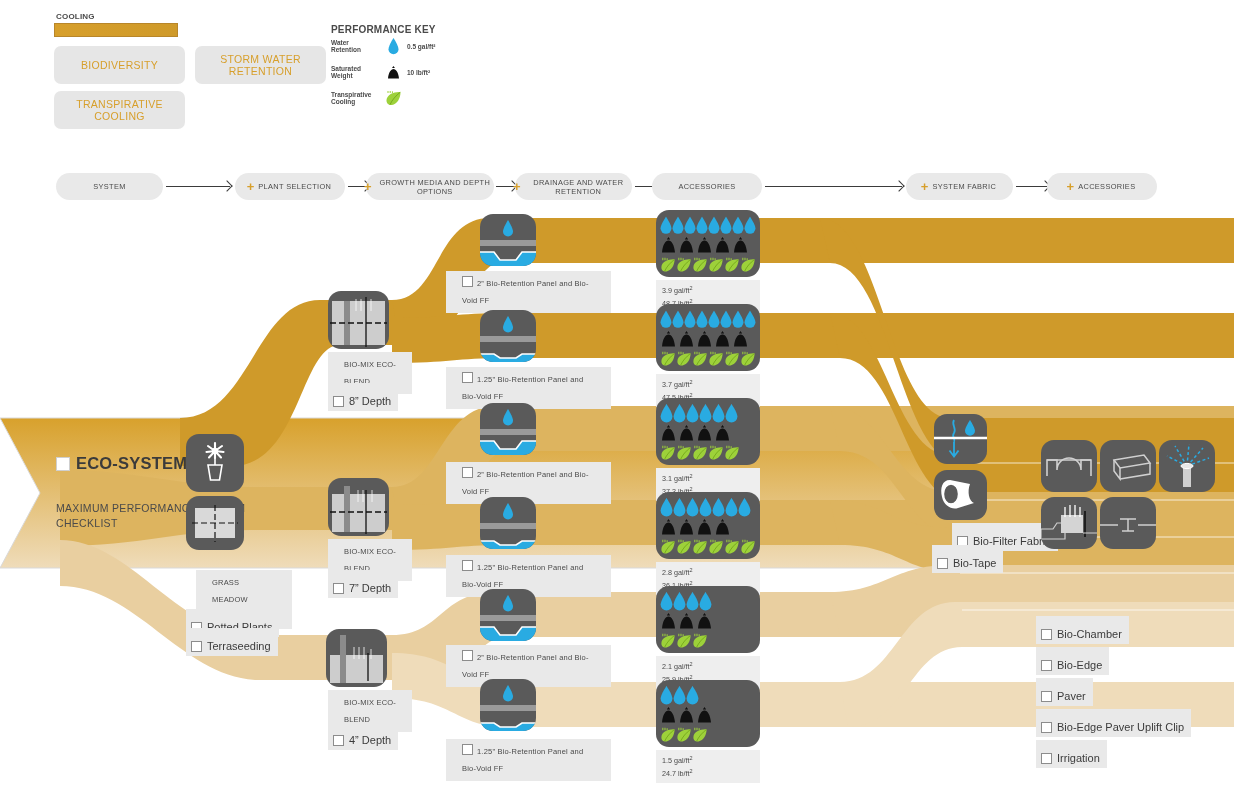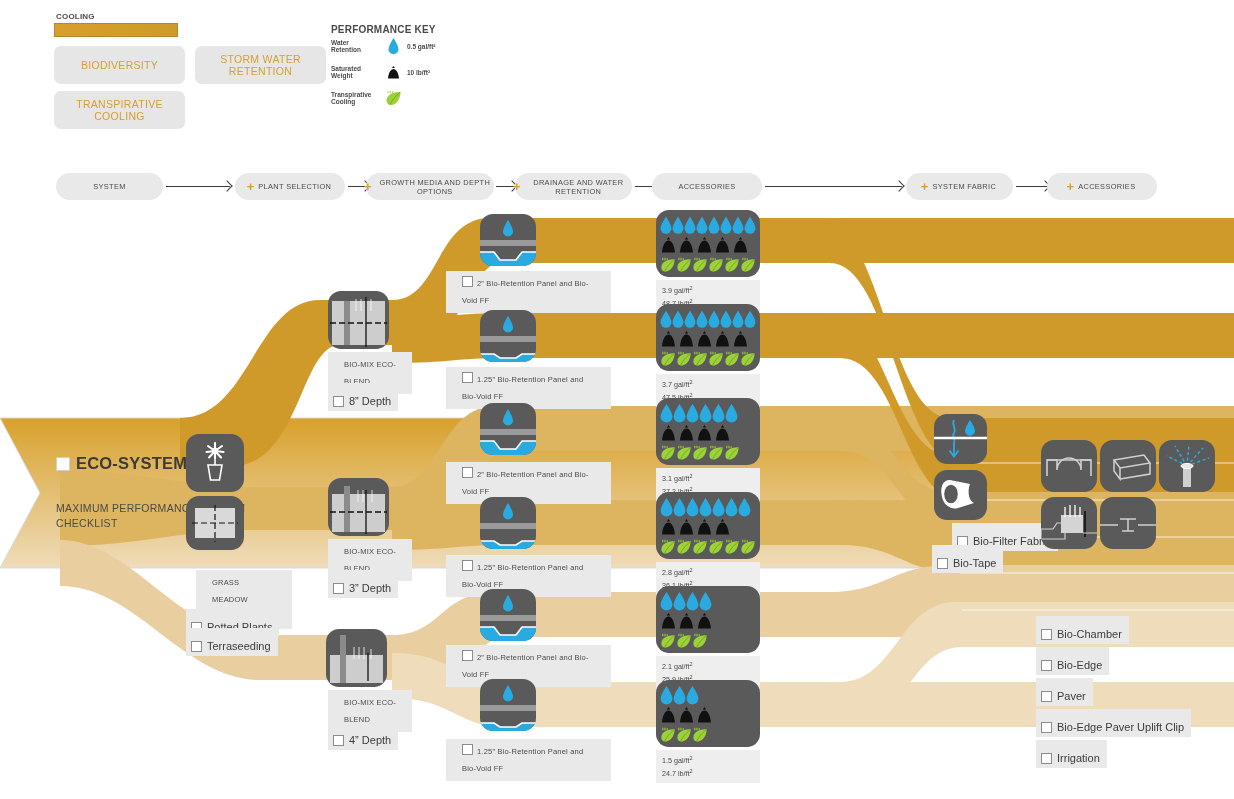--- a/index.html
+++ b/index.html
@@ -305,21 +305,21 @@
         <path d="M35 12 V24"></path>
         <path d="M44 12 V24"></path>
       </g>
   </svg>
 </div>
 <div class="cap" style="left:328px;top:539px;width:52px;">
   <span>BIO-MIX ECO-BLEND</span>
 </div>
 <div class="chk" style="left:328px;top:570px;">
   <span class="box"></span>
-  <span>3” Depth</span>
+  <span>7” Depth</span>
 </div>
 
 <div class="tile" style="left:326px;top:629px;width:61px;height:58px;">
   <svg width="61" height="58" viewBox="0 0 61 58">
     <rect x="4" y="26" width="53" height="28" fill="#cdcdcd"></rect>
     <rect x="14" y="6" width="6" height="48" fill="#8b8b8b"></rect>
     <g stroke="#111" stroke-width="1.3" fill="none">
         <path d="M42 24 V52"></path>
       </g>
     <g stroke="#fff" stroke-width="1" opacity=".8">

